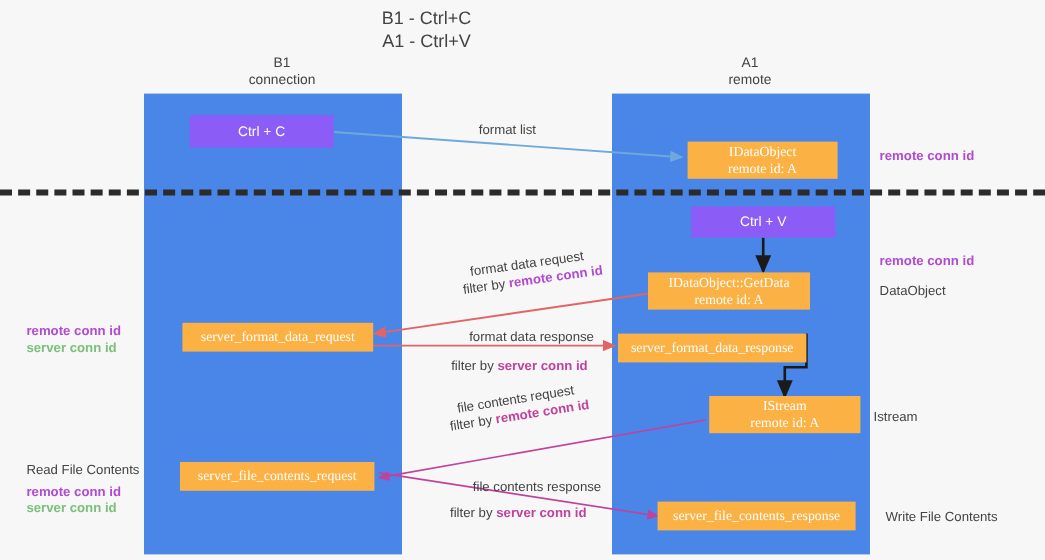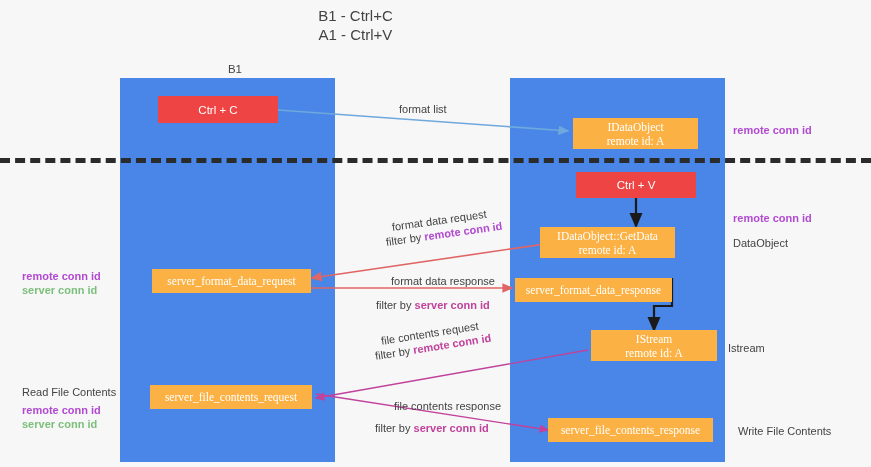--- a/index.html
+++ b/index.html
@@ -56,21 +56,21 @@
     display: flex;
     flex-direction: column;
     align-items: center;
     justify-content: center;
     color: #ffffff;
     font-size: 11.5px;
     line-height: 14px;
     text-align: center;
     padding: 2px 4px;
   }
-  .box.green { background: #ef4444; }
+  .box.green { background: #8b5cf6; }
   .box.orange { background: #fbb143; font-family: Liberation Serif, serif; }
   .box .l2 { display: block; }
 
   
   .dashed-sep {
     position: absolute;
     left: 0;
     top: 158px;
     width: 871px;
     height: 0;
@@ -110,23 +110,27 @@
 </head>
 <body>
 
 <div class="canvas">
 
   <div class="title">
     <div>B1 - Ctrl+C</div>
     <div>A1 - Ctrl+V</div>
   </div>
 
-  <div class="col-head" style="left:120px; top:46px; width:230px;margin-top:16px;">
+  <div class="col-head" style="left:120px; top:46px; width:230px;">
     <span class="l1">B1</span>
     <span class="l2">connection</span>
+  </div>
+  <div class="col-head" style="left:510px; top:46px; width:230px;">
+    <span class="l1">A1</span>
+    <span class="l2">remote</span>
   </div>
 
   <div class="lane" style="left:120px; top:78px; width:215px; height:384px;"></div>
   <div class="lane" style="left:510px; top:78px; width:215px; height:384px;"></div>
 
   <svg class="overlay">
     <defs>
       <marker id="ah-blue" markerWidth="7" markerHeight="7" refX="6" refY="3" orient="auto">
         <path d="M0,0 L7,3 L0,6 z" fill="#6fa8dc"></path>
       </marker>

